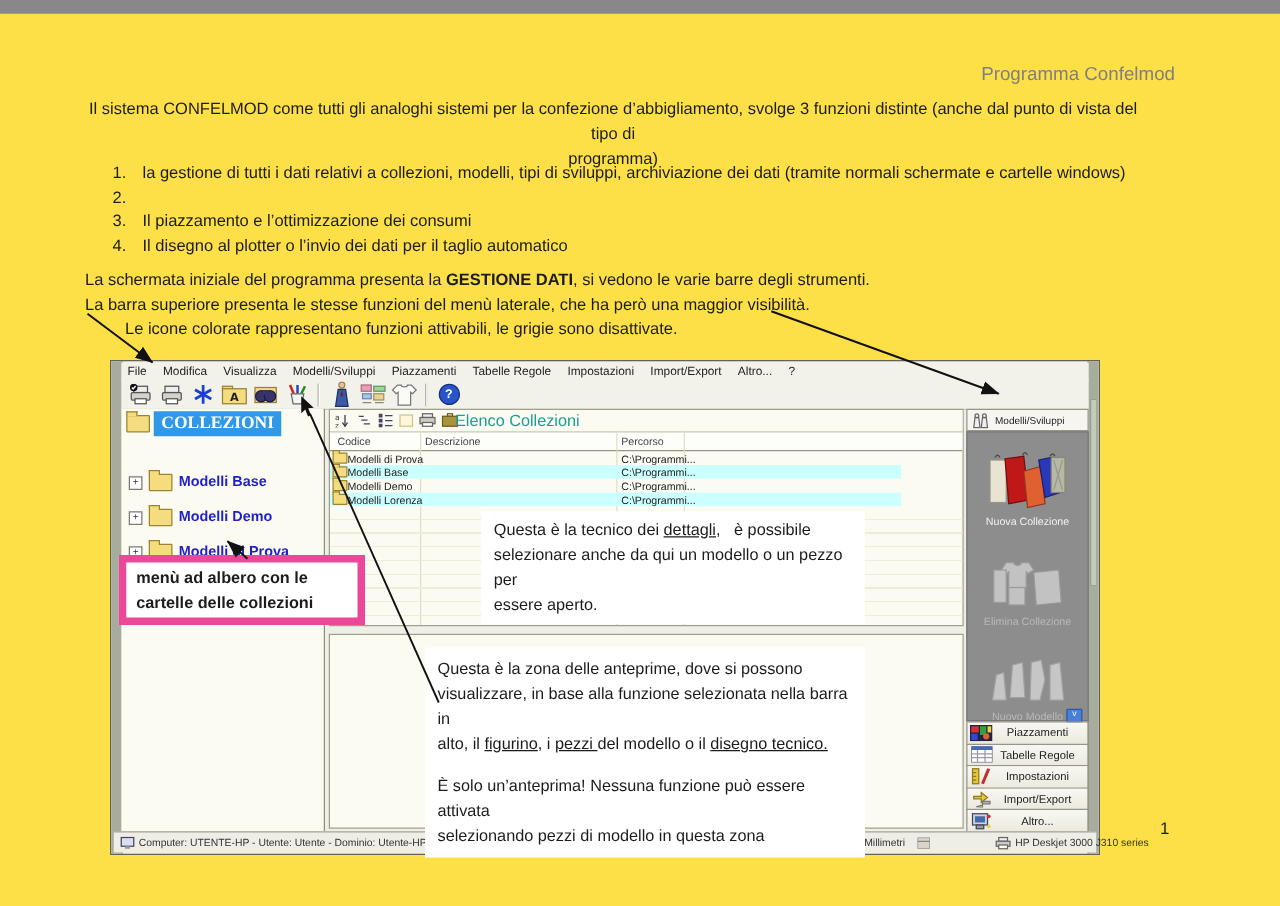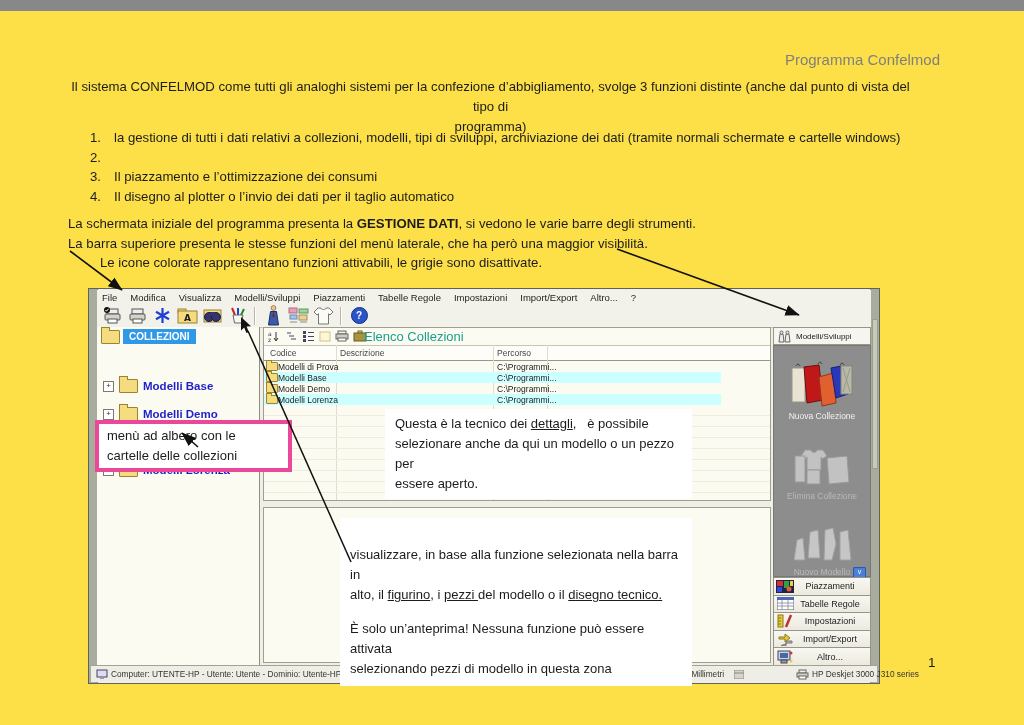--- a/index.html
+++ b/index.html
@@ -29,21 +29,21 @@
   .toolbar{position:absolute;left:8px;right:8px;top:15px;height:23px;background:#f3f2ea;
            display:flex;align-items:center;gap:3px;padding-left:4px;border-bottom:1px solid #c9c6b6;}
   .tbtn{width:22px;height:21px;display:flex;align-items:center;justify-content:center;}
   .tsep{width:1px;height:18px;background:#b8b5a5;border-right:1px solid #fff;margin:0 3px;}
   .helpdot{width:15px;height:15px;border-radius:50%;background:#2a55c8;color:#fff;font-size:10px;
            font-weight:bold;display:flex;align-items:center;justify-content:center;border:1px solid #16307e;}
   
   .tree{position:absolute;left:8px;top:38px;width:162px;bottom:17px;background:#fcfbf1;
         border-right:1px solid #8f8f82;}
   .troot{position:absolute;left:4px;top:2px;display:flex;align-items:center;gap:3px;}
-  .tsel{background:#2f99e8;color:#fff;font-weight:bold;font-size:10px;padding:2px 6px;}
+  .tsel{background:#2f99e8;color:#fff;font-weight:bold;font-size:14px;padding:2px 6px;font-family:Liberation Serif, serif;}
   .titem{position:absolute;left:6px;display:flex;align-items:center;gap:5px;}
   .plus{width:9px;height:9px;background:#fff;border:1px solid #7a7a72;font-size:8px;line-height:7px;
         text-align:center;color:#333;}
   .folder{position:relative;width:17px;height:12px;background:#f5dd7f;border:1px solid #9a8433;border-radius:1px;}
   .folder:before{content:"";position:absolute;left:-1px;top:-4px;width:7px;height:3px;background:#f5dd7f;
                  border:1px solid #9a8433;border-bottom:none;}
   .fsm{width:10px;height:7px;}
   .fsm:before{width:4px;height:2px;top:-3px;}
   .tlabel{font-weight:bold;font-size:11.5px;color:#1f1fca;}
   
@@ -88,21 +88,21 @@
   .status{position:absolute;left:2px;right:2px;bottom:1px;height:16px;background:#efeee6;
           border-top:1px solid #a5a295;display:flex;align-items:center;font-size:8.3px;color:#333;
           white-space:nowrap;}
   .status .seg{display:flex;align-items:center;gap:3px;padding:0 5px;height:12px;}
   .sdiv{width:1px;height:11px;background:#c2bfae;border-right:1px solid #fff;}
   .dim{color:#a8a8a8;}
   
   .callout{position:absolute;background:#fff;font-size:13px;line-height:20px;}
   .co-details{left:385px;top:398px;width:307px;padding:5px 10px;box-sizing:border-box;}
   .co-preview{left:340px;top:507px;width:352px;padding:7px 10px;box-sizing:border-box;}
-  .co-tree{left:95px;top:409px;width:197px;border:4px solid #ec4899;padding:2px 8px;box-sizing:border-box;}
+  .co-tree{left:95px;top:433px;width:197px;border:6px solid #ec4899;padding:2px 8px;box-sizing:border-box;font-weight:bold;}
   .overlay{position:absolute;left:0;top:0;z-index:60;pointer-events:none;}
   .z40{z-index:40;}
   svg text{font-family:"DejaVu Sans",sans-serif;}
 </style>
 </head>
 <body>
 
 <div class="page">
 
   <div class="hdr">Programma Confelmod</div>
@@ -496,21 +496,21 @@
   </div>
 
   <div class="callout co-details z40">
     <span class="pre">Questa è la tecnico dei </span><span class="u pre">dettagli</span><span class="pre">,   è possibile</span><br>
     <span>selezionare anche da qui un modello o un pezzo per</span><br>
     <span>essere aperto.</span>
   </div>
 
   <div class="callout co-preview z40">
     <div>
-      <br>
+      <span>Questa è la zona delle anteprime, dove si possono</span><br>
       <span>visualizzare, in base alla funzione selezionata nella barra in</span><br>
       <span class="pre">alto, il </span><span class="u">figurino</span><span class="pre">, i </span><span class="u pre">pezzi </span><span class="pre">del modello o il </span><span class="u">disegno tecnico.</span>
     </div>
     <div style="margin-top:14px">
       <span>È solo un’anteprima! Nessuna funzione può essere attivata</span><br>
       <span>selezionando pezzi di modello in questa zona</span>
     </div>
   </div>
 
   <div class="callout co-tree z40">menù ad albero con le cartelle delle collezioni</div>

